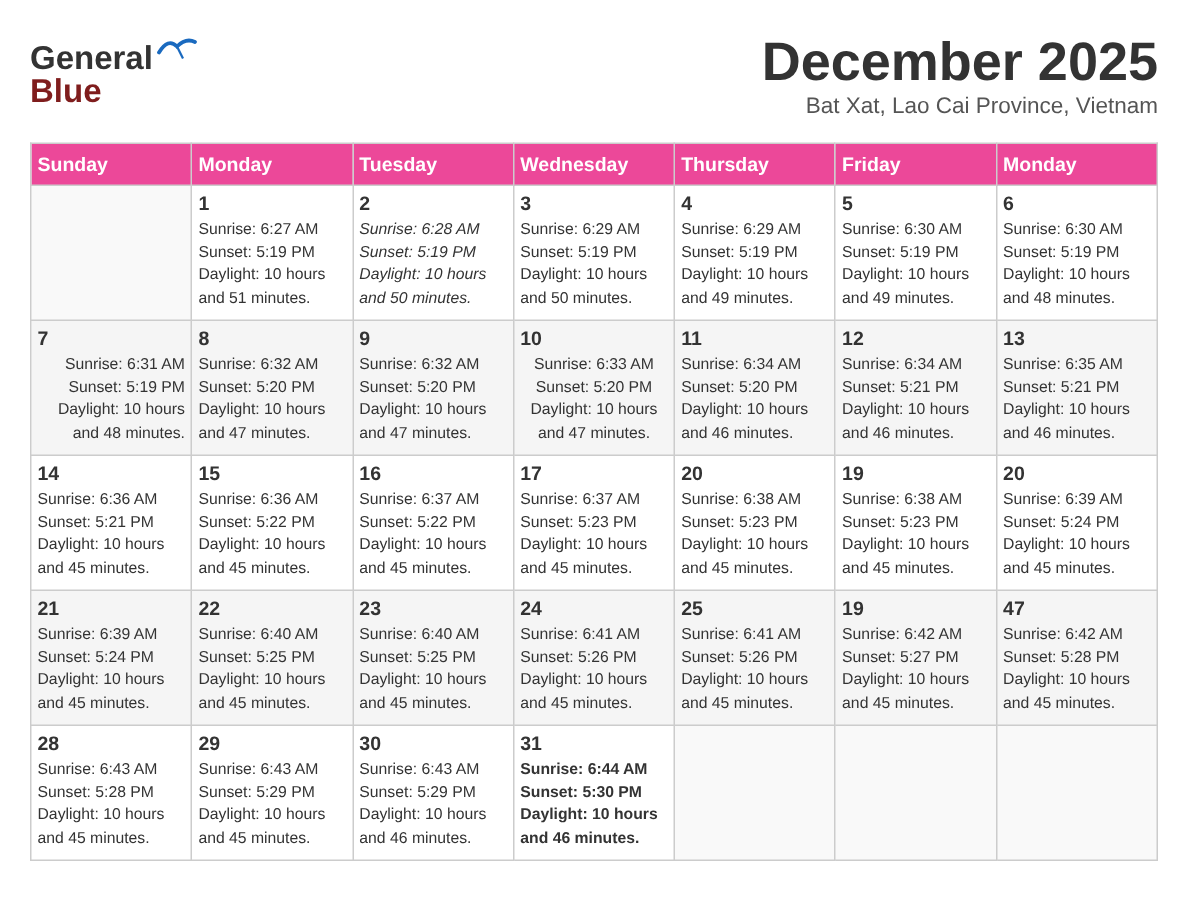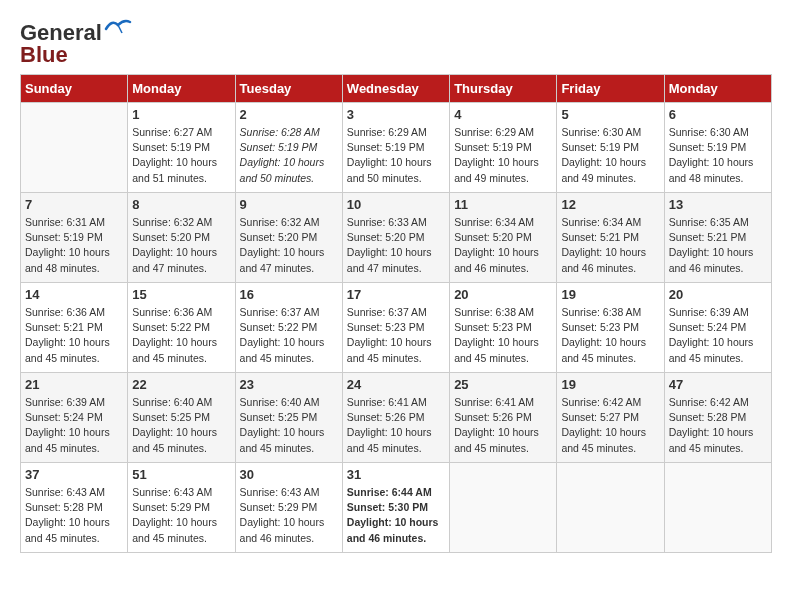--- a/index.html
+++ b/index.html
@@ -7,21 +7,21 @@
       font-family: Arial, sans-serif;
       background: #fff;
       width: 792px;
       min-height: 612px;
       padding: 20px;
     }
     .header {
       display: flex;
       justify-content: space-between;
       align-items: center;
-      margin-bottom: 6px;
+      margin-bottom: 16px;
     }
     .logo {
       display: flex;
       flex-direction: column;
       align-items: flex-start;
     }
     .title-block {
       text-align: right;
     }
     .month-title {
@@ -32,21 +32,21 @@
     .location {
       font-size: 15px;
       color: #555;
     }
     table {
       width: 100%;
       border-collapse: collapse;
       table-layout: fixed;
     }
     thead tr th {
-      background-color: #b91c1c;
+      background-color: #ec4899;
       color: #fff;
       font-size: 13px;
       font-weight: bold;
       padding: 6px 4px;
       text-align: left;
       border: 1px solid #ccc;
     }
     tbody tr td {
       border: 1px solid #ccc;
       vertical-align: top;
@@ -78,20 +78,24 @@
   <div class="logo">
     <div style="display:flex;align-items:center;">
       <span style="font-size:22px;font-weight:bold;color:#333;">General</span>
       <svg width="28" height="20" viewBox="0 0 28 20" style="margin-left:2px;margin-top:-8px;">
         <path d="M2,10 Q8,0 14,6 Q20,0 26,3" stroke="#1a6abf" stroke-width="2.5" fill="none" stroke-linecap="round"></path>
         <path d="M14,6 L18,14" stroke="#1a6abf" stroke-width="1.5" fill="none"></path>
       </svg>
     </div>
     <span style="font-size:22px;font-weight:bold;color:#7f1d1d;margin-top:-4px;">Blue</span>
   </div>
+  <div class="title-block">
+    <div class="month-title">December 2025</div>
+    <div class="location">Bat Xat, Lao Cai Province, Vietnam</div>
+  </div>
 </div>
 
 <table>
   <thead>
     <tr>
     <th>Sunday</th>
         <th>Monday</th>
         <th>Tuesday</th>
         <th>Wednesday</th>
         <th>Thursday</th>
@@ -141,42 +145,42 @@
           <div class="day-num">6</div>
           <div class="day-info" style="white-space: pre-line;">Sunrise: 6:30 AM
 Sunset: 5:19 PM
 Daylight: 10 hours
 and 48 minutes.</div>
         </td>
       </tr>
       <tr>
         <td>
           <div class="day-num">7</div>
-          <div class="day-info" style="white-space: pre-line;">Sunrise: 6:31 AM
+          <div class="day-info" style="white-space: pre-line; text-align: right;">Sunrise: 6:31 AM
 Sunset: 5:19 PM
 Daylight: 10 hours
 and 48 minutes.</div>
         </td>
         <td>
           <div class="day-num">8</div>
           <div class="day-info" style="white-space: pre-line;">Sunrise: 6:32 AM
 Sunset: 5:20 PM
 Daylight: 10 hours
 and 47 minutes.</div>
         </td>
         <td>
           <div class="day-num">9</div>
           <div class="day-info" style="white-space: pre-line;">Sunrise: 6:32 AM
 Sunset: 5:20 PM
 Daylight: 10 hours
 and 47 minutes.</div>
         </td>
         <td>
           <div class="day-num">10</div>
-          <div class="day-info" style="white-space: pre-line;">Sunrise: 6:33 AM
+          <div class="day-info" style="white-space: pre-line; text-align: center;">Sunrise: 6:33 AM
 Sunset: 5:20 PM
 Daylight: 10 hours
 and 47 minutes.</div>
         </td>
         <td>
           <div class="day-num">11</div>
           <div class="day-info" style="white-space: pre-line;">Sunrise: 6:34 AM
 Sunset: 5:20 PM
 Daylight: 10 hours
 and 46 minutes.</div>
@@ -293,28 +297,28 @@
         <td>
           <div class="day-num">47</div>
           <div class="day-info" style="white-space: pre-line;">Sunrise: 6:42 AM
 Sunset: 5:28 PM
 Daylight: 10 hours
 and 45 minutes.</div>
         </td>
       </tr>
       <tr>
         <td>
-          <div class="day-num">37</div>
+          <div class="day-num">28</div>
           <div class="day-info" style="white-space: pre-line;">Sunrise: 6:43 AM
 Sunset: 5:28 PM
 Daylight: 10 hours
 and 45 minutes.</div>
         </td>
         <td>
-          <div class="day-num">51</div>
+          <div class="day-num">29</div>
           <div class="day-info" style="white-space: pre-line;">Sunrise: 6:43 AM
 Sunset: 5:29 PM
 Daylight: 10 hours
 and 45 minutes.</div>
         </td>
         <td>
           <div class="day-num">30</div>
           <div class="day-info" style="white-space: pre-line;">Sunrise: 6:43 AM
 Sunset: 5:29 PM
 Daylight: 10 hours

